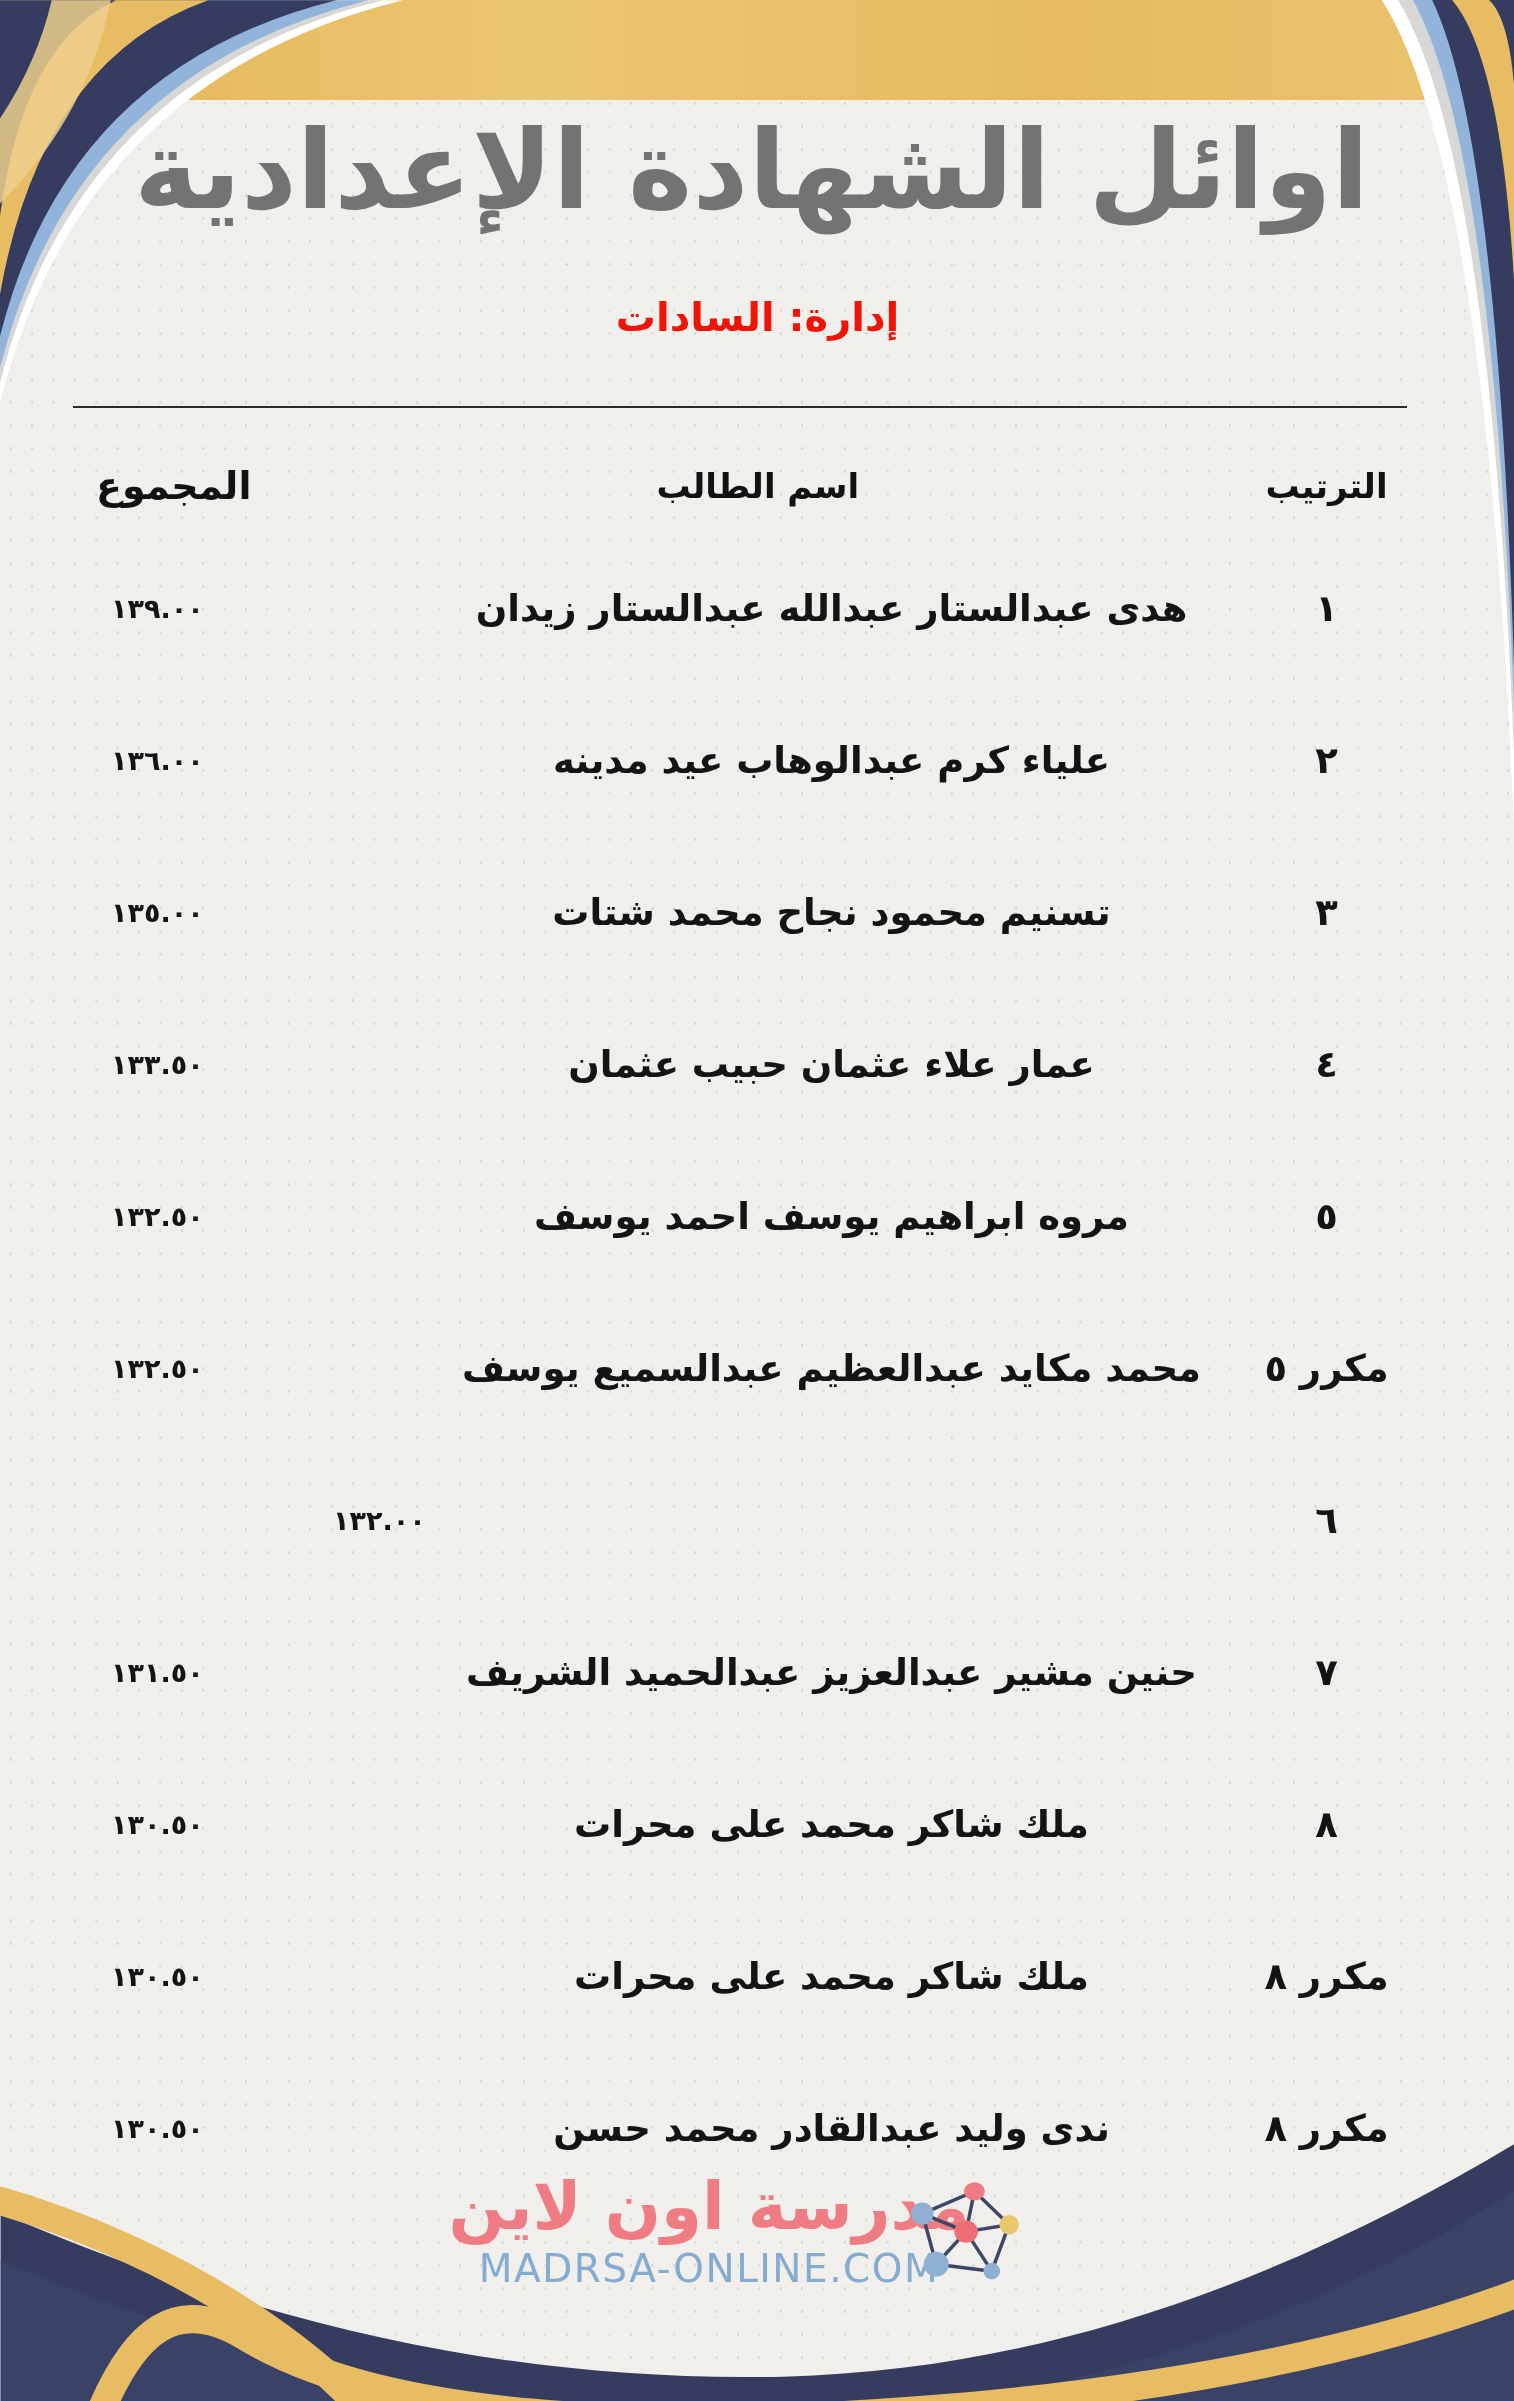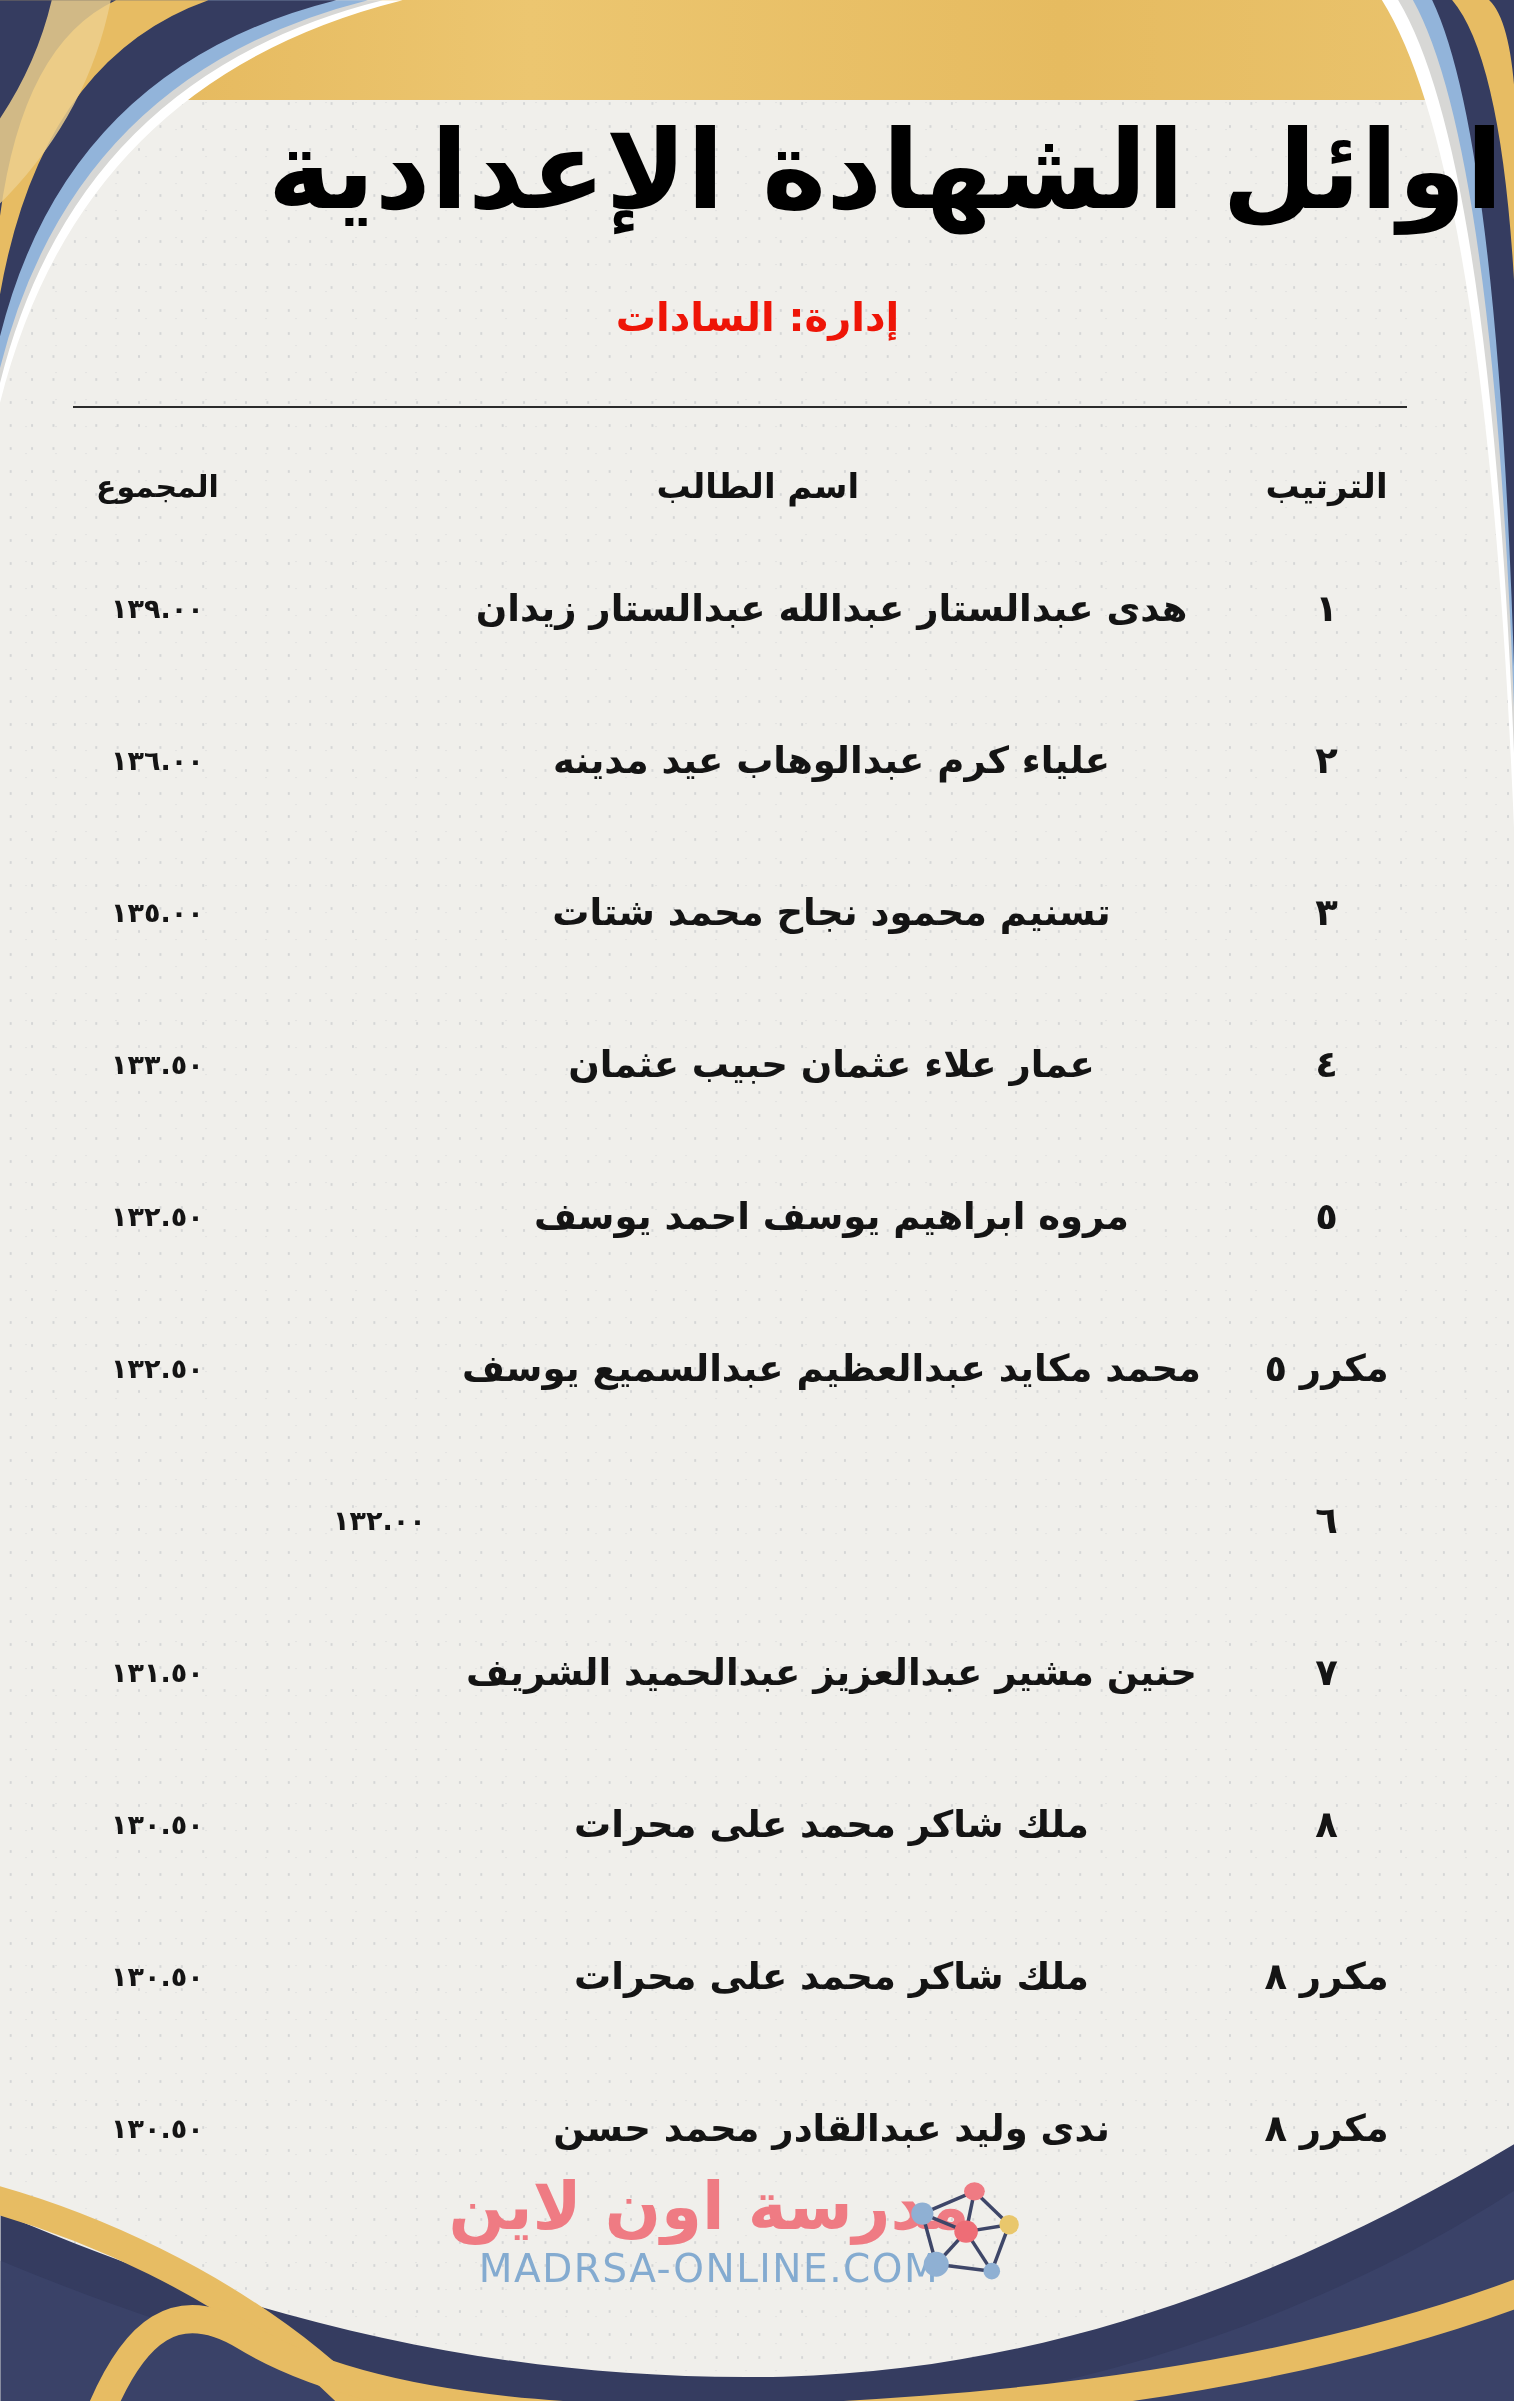--- a/index.html
+++ b/index.html
@@ -13,34 +13,34 @@
     background-position:0 0, 11px 8.1px;
     font-family:"DejaVu Sans", sans-serif;
   }
   .gold-band{position:absolute;top:0;left:0;width:1515px;height:100px;z-index:1;
     background:linear-gradient(90deg,#e3b457 0%,#ecc670 35%,#e6bb60 70%,#eac46e 100%);}
   svg.corner{position:absolute;display:block;z-index:2;}
   #tl{top:0;left:0;}
   #tr{top:0;right:0;}
   #bottom{bottom:0;left:0;}
   .content{position:absolute;inset:0;z-index:3;}
-  .title{position:absolute;top:103px;left:0;right:12px;text-align:right;
-    font-size:109px;font-weight:bold;color:#000000;direction:rtl;line-height:1.25;}
+  .title{position:absolute;top:103px;left:0;right:12px;text-align:center;
+    font-size:109px;font-weight:bold;color:#737373;direction:rtl;line-height:1.25;}
   .subtitle{position:absolute;top:294px;left:0;right:0;display:flex;justify-content:center;
     gap:70px;direction:rtl;font-size:40px;font-weight:bold;color:#ee1507;}
   .divider{position:absolute;top:406px;left:73px;right:108px;height:1.5px;background:#2b2b2b;}
   .table{position:absolute;top:440px;left:0;right:0;direction:rtl;}
   .thead,.trow{display:grid;grid-template-columns:251px 1fr 222px;padding:0 63px;align-items:center;}
   .thead{height:92px;font-size:34px;font-weight:bold;color:#121212;}
   .trow{height:152px;font-size:37px;font-weight:bold;color:#141414;}
   .cell-rank{text-align:center;}
   .cell-name{text-align:center;padding-left:177px;}
   .thead .cell-name{padding-left:29.6px;}
   .cell-total{text-align:left;padding-left:48px;font-size:27px;}
-  .thead .cell-total{padding-left:33px;font-size:30px;}
+  .thead .cell-total{padding-left:33px;font-size:38px;}
   .logo-text{position:absolute;top:2167px;left:443px;width:532px;display:flex;
     flex-direction:column;align-items:center;direction:rtl;z-index:3;}
   .logo-ar{font-size:66px;font-weight:bold;color:#ef7b83;line-height:1.2;}
   .logo-en{font-size:39px;font-weight:normal;color:#84abd0;letter-spacing:1.5px;direction:ltr;}
   .logo-icon{position:absolute;top:2174px;left:905px;z-index:3;}
 </style>
 </head>
 <body>
 
 <div class="gold-band"></div>

